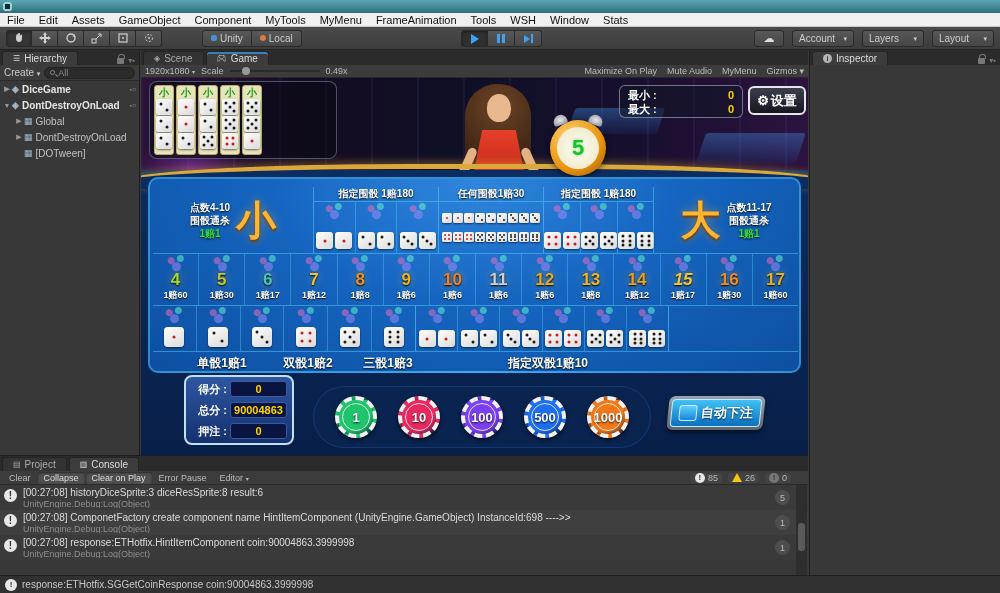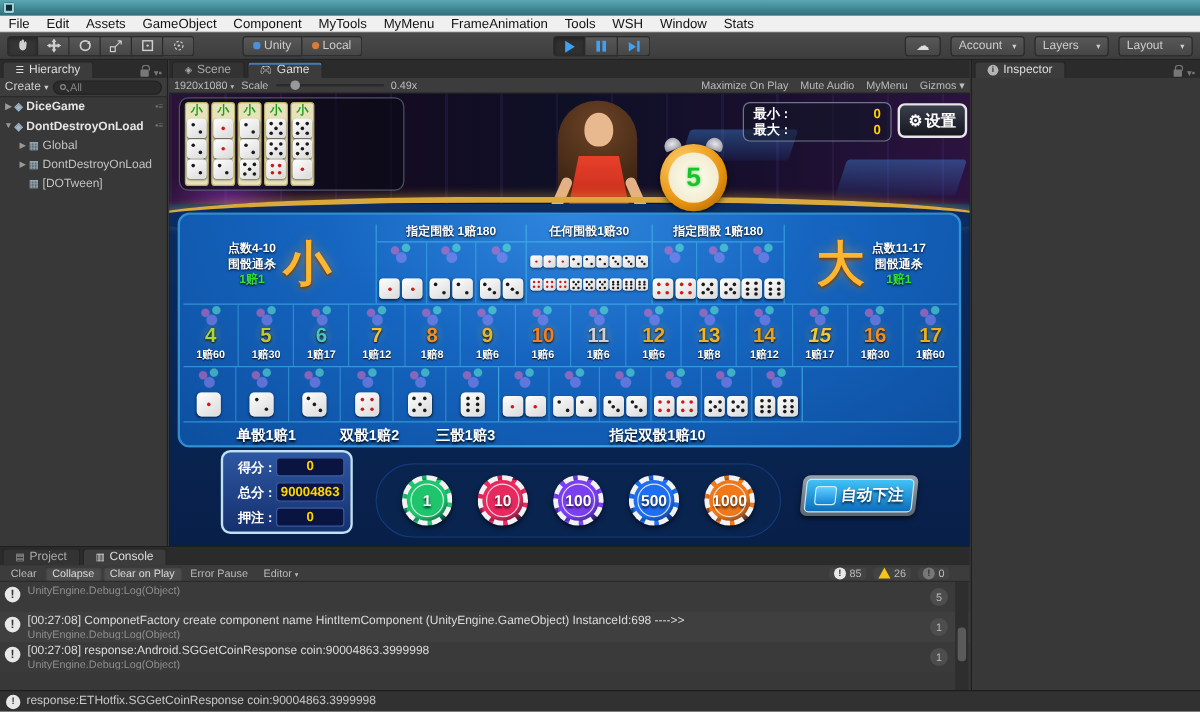--- a/index.html
+++ b/index.html
@@ -1098,36 +1098,37 @@
         <span class="cbadge">
             <span class="err-ico">!</span>
             <span>0</span>
           </span>
       </span>
     </div>
     <div id="con-list">
         <div class="logrow">
           <span class="log-icon">!</span>
           <div class="logtext">
+            <div class="logline1">[00:27:08] historyDiceSprite:3  diceResSprite:8  result:6</div>
             <div class="logline2">UnityEngine.Debug:Log(Object)</div>
           </div>
           <span class="log-count">5</span>
         </div>
         <div class="logrow">
           <span class="log-icon">!</span>
           <div class="logtext">
             <div class="logline1">[00:27:08] ComponetFactory create component name HintItemComponent (UnityEngine.GameObject)  InstanceId:698 ----&gt;&gt;</div>
             <div class="logline2">UnityEngine.Debug:Log(Object)</div>
           </div>
           <span class="log-count">1</span>
         </div>
         <div class="logrow">
           <span class="log-icon">!</span>
           <div class="logtext">
-            <div class="logline1">[00:27:08] response:Android.SGGetCoinResponse  coin:90004863.3999998</div>
+            <div class="logline1">[00:27:08] response:ETHotfix.HintItemComponent  coin:90004863.3999998</div>
             <div class="logline2">UnityEngine.Debug:Log(Object)</div>
           </div>
           <span class="log-count">1</span>
         </div>
       </div>
     <div class="con-scroll">
         <div class="con-thumb"></div>
       </div>
   </div>
 

